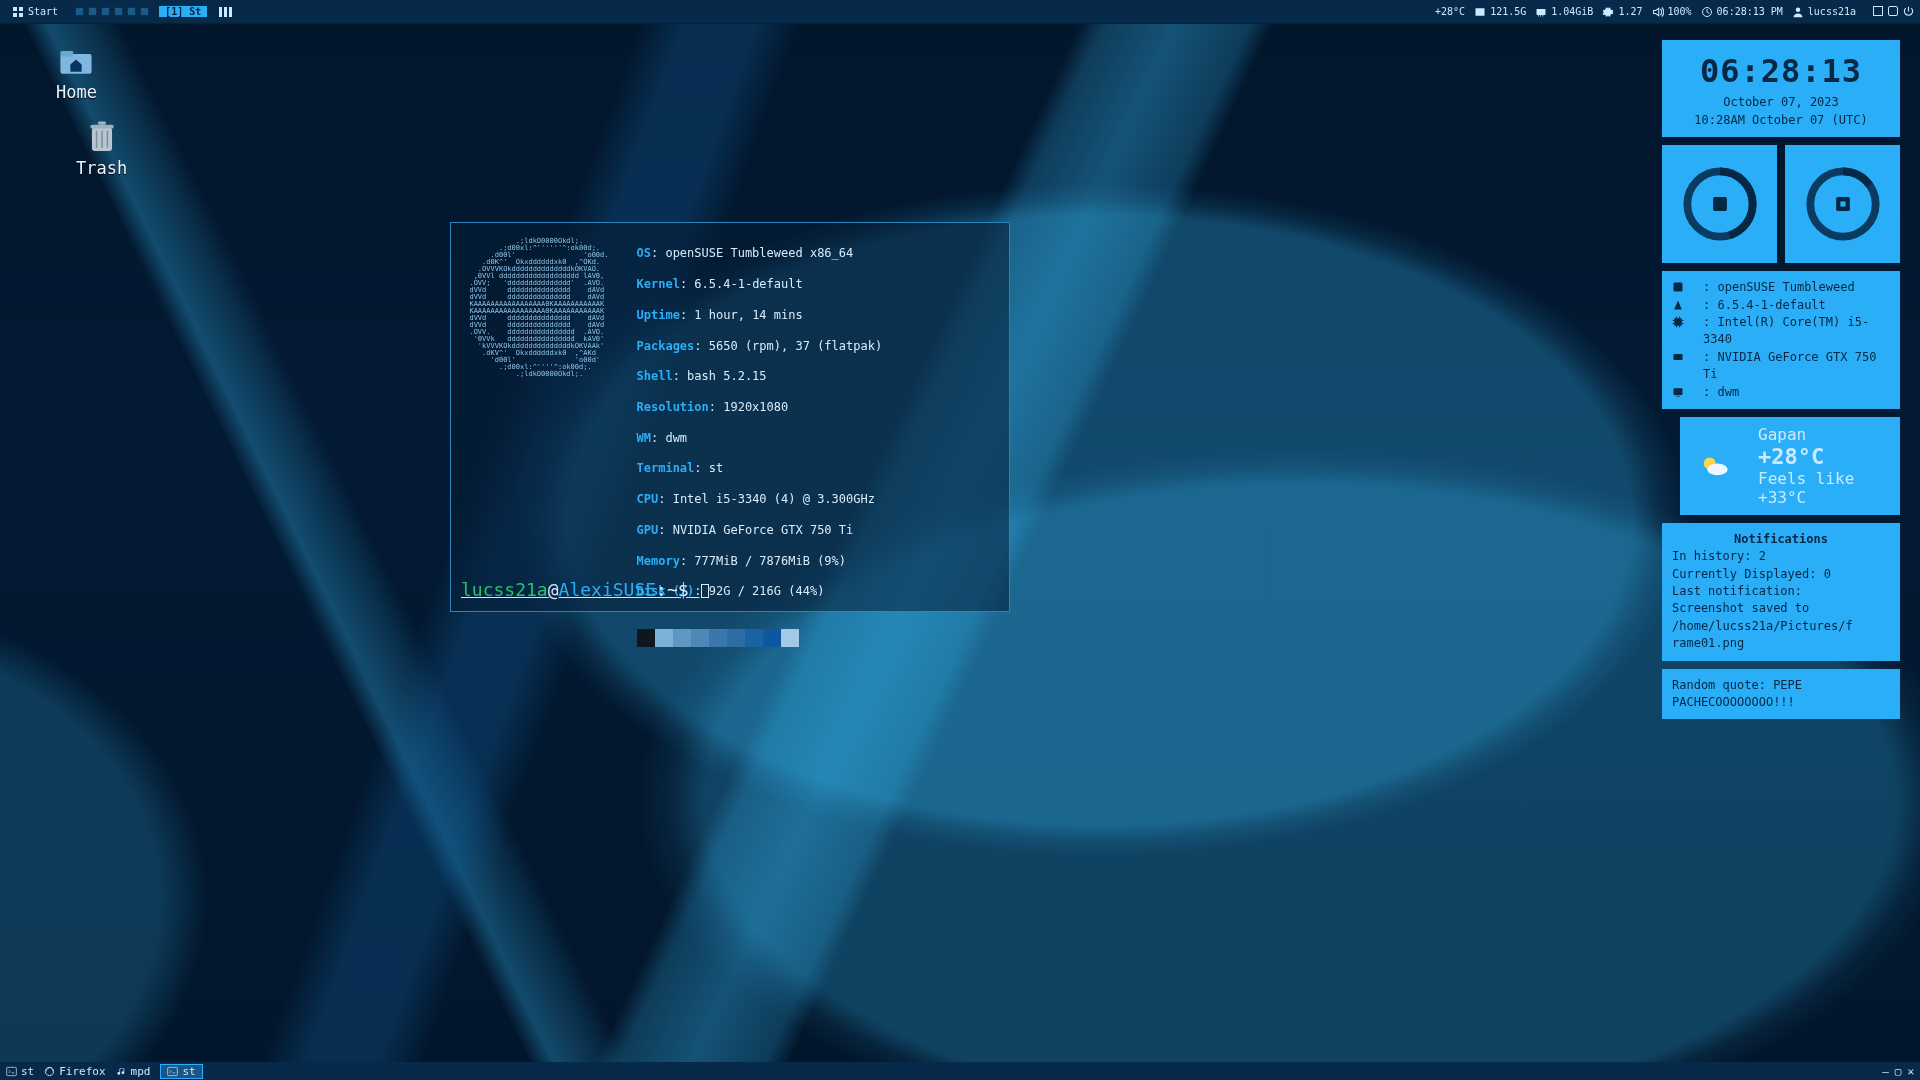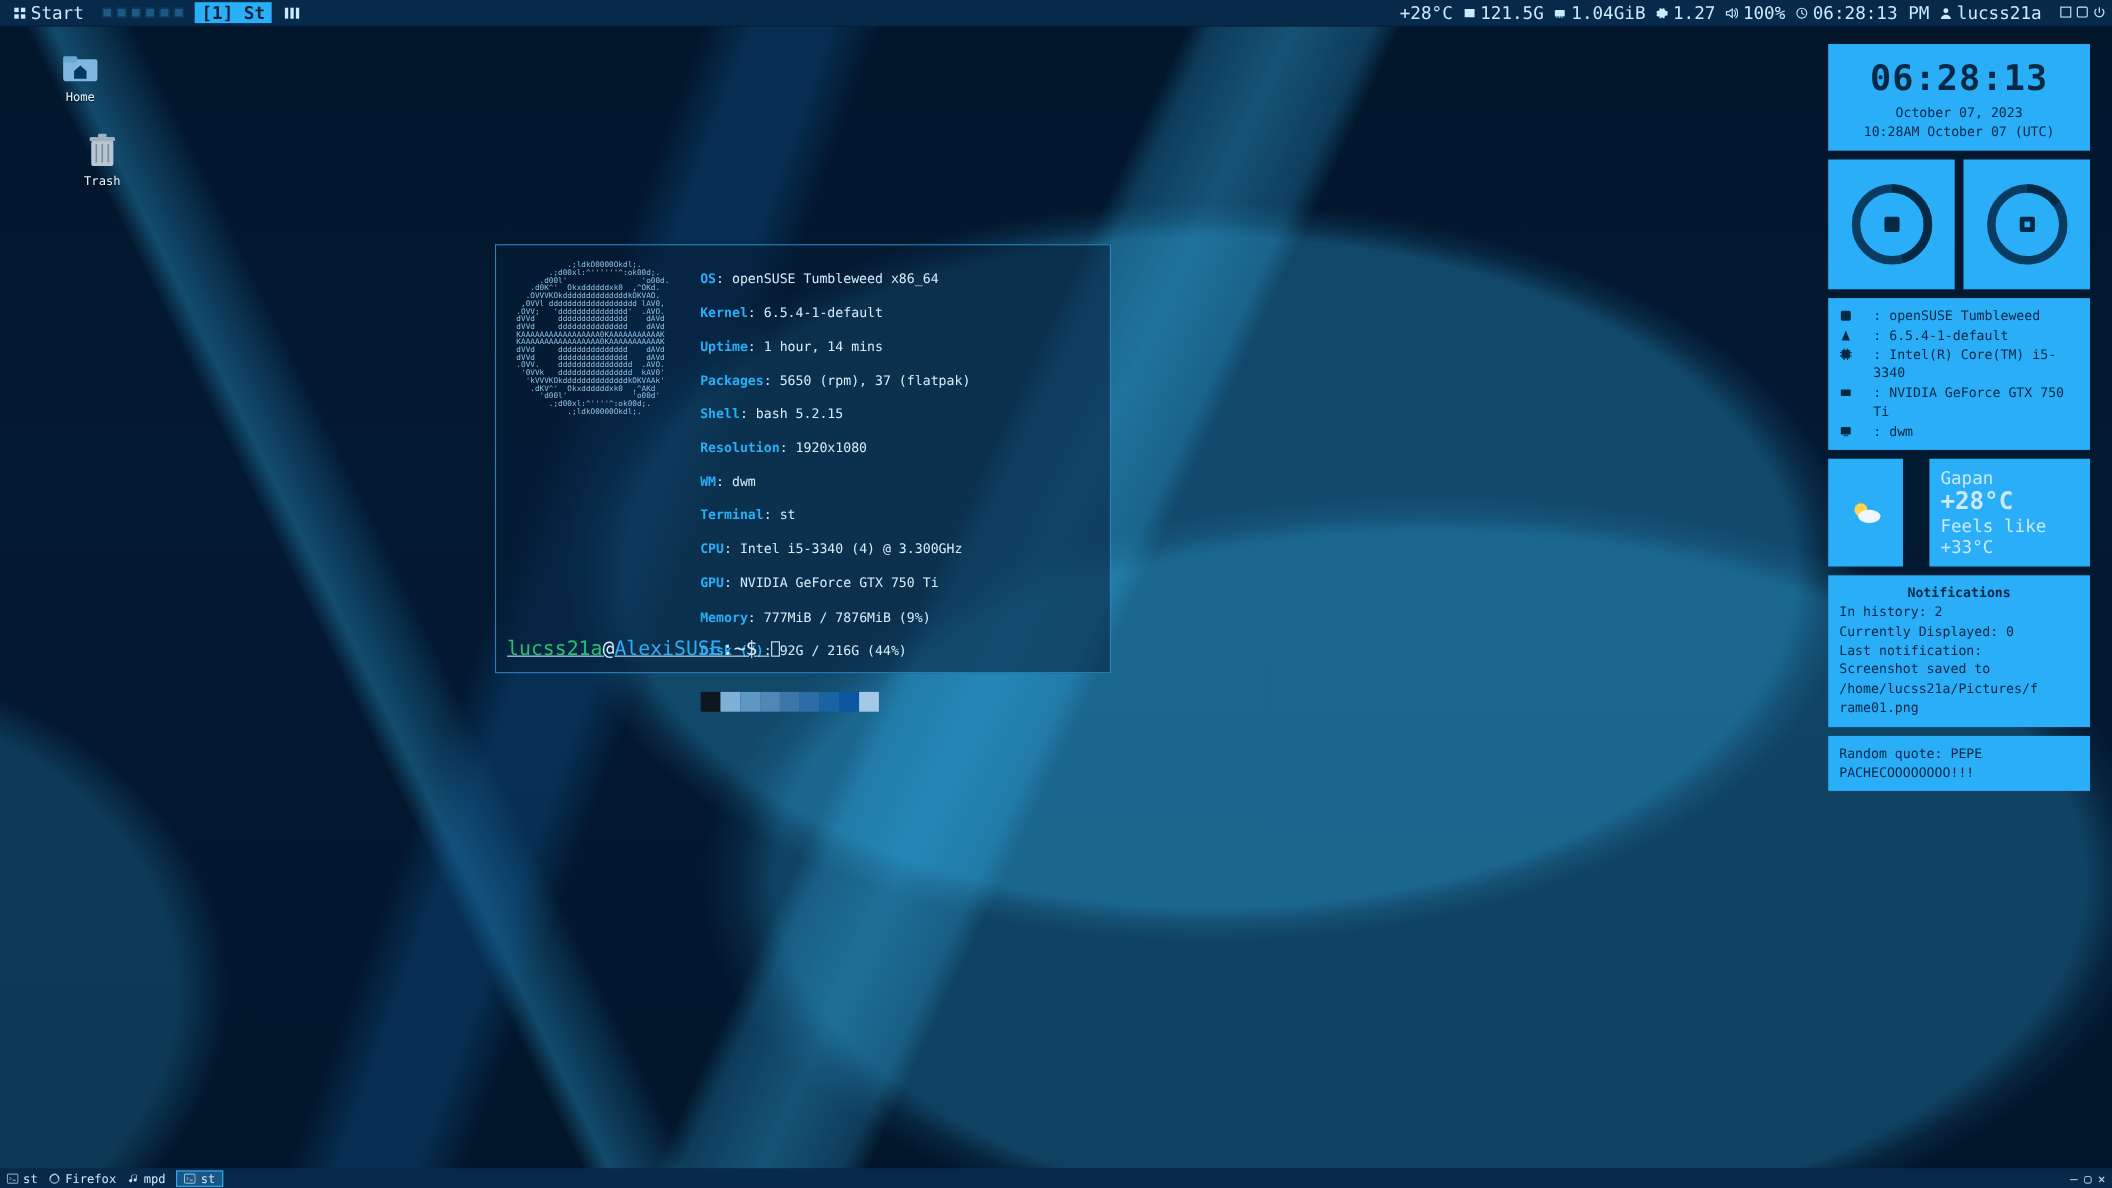--- a/index.html
+++ b/index.html
@@ -22,21 +22,21 @@
       radial-gradient(1700px 900px at 1300px 800px,rgba(56,195,255,.25) 35%,rgba(56,195,255,.08) 37%,transparent 39%),
       radial-gradient(1200px 900px at -200px 900px,rgba(56,195,255,.20) 30%,transparent 34%),
       linear-gradient(115deg,transparent 45%,rgba(56,195,255,.22) 46%,rgba(56,195,255,.35) 49%,rgba(56,195,255,.22) 52%,transparent 53%),
       linear-gradient(110deg,transparent 28%,rgba(16,90,150,.35) 30%,rgba(16,90,150,.35) 33%,transparent 35%),
       linear-gradient(64deg,transparent 22%,rgba(56,195,255,.30) 23%,rgba(56,195,255,.12) 25%,transparent 26%),
       linear-gradient(180deg,#02162b 0%,#031a33 40%,#02162b 100%);
   }
 
   
   .topbar{position:absolute;left:0;right:0;top:0;height:24px;z-index:50;
-    display:flex;align-items:center;font-size:16px;
+    display:flex;align-items:center;font-size:10px;
     background:#082a4a;border-bottom:1px solid #062039;}
   .topbar .left{display:flex;align-items:center;gap:6px;padding-left:6px;}
   .topbar .right{margin-left:auto;display:flex;align-items:center;gap:9px;padding-right:6px;}
   .start-btn{display:flex;align-items:center;gap:5px;color:var(--white);padding:0 7px;}
   .grid-icon{display:inline-block;width:10px;height:10px;background:
     linear-gradient(var(--white),var(--white)) 0 0/4px 4px no-repeat,
     linear-gradient(var(--white),var(--white)) 6px 0/4px 4px no-repeat,
     linear-gradient(var(--white),var(--white)) 0 6px/4px 4px no-repeat,
     linear-gradient(var(--white),var(--white)) 6px 6px/4px 4px no-repeat;}
   .pager{display:flex;gap:4px;margin-left:4px;}
@@ -45,21 +45,21 @@
   .layout-ico{margin-left:6px;display:inline-flex;gap:2px;}
   .layout-ico span{width:3px;height:10px;background:var(--white);}
   .stat{display:flex;align-items:center;gap:4px;color:var(--white);}
   .stat svg{width:12px;height:12px;fill:var(--white);}
   .tray{display:flex;gap:5px;margin-left:8px;}
   .tray .dot{width:10px;height:10px;border:1px solid var(--white);}
   .tray .clip{width:10px;height:10px;border:1px solid var(--white);border-radius:2px;}
 
   
   .dicon{position:absolute;display:flex;flex-direction:column;align-items:center;gap:4px;
-    font-size:11px;color:#e6f5ff;text-shadow:0 1px 1px #000;}
+    font-size:17px;color:#e6f5ff;text-shadow:0 1px 1px #000;}
   .dicon svg{width:34px;height:34px;}
   .dicon.home{left:56px;top:44px;}
   .dicon.trash{left:56px;top:120px;margin-left:20px;}
 
   
   .term{position:absolute;left:450px;top:222px;width:560px;height:390px;
     border:1px solid #2b83bb;background:rgba(5,30,55,0.55);backdrop-filter:blur(0);
     font-size:12px;line-height:1.28;}
   .term-inner{padding:8px 10px;display:flex;gap:28px;}
   .ascii{white-space:pre;color:#8fc2e6;font-size:7px;line-height:1.0;}
@@ -76,21 +76,21 @@
   .conky{position:absolute;right:20px;top:40px;width:238px;display:flex;flex-direction:column;gap:8px;}
   .card{background:var(--panel);color:var(--panel-text);padding:8px 10px;font-size:12px;line-height:1.45;}
   .card.center{text-align:center;}
   .bigclock{font-size:32px;font-weight:bold;letter-spacing:1px;}
   .rings{display:flex;gap:8px;}
   .ring{flex:1;height:118px;display:flex;align-items:center;justify-content:center;background:var(--panel);}
   .ring svg{width:86px;height:86px;}
   .ring .chip{width:16px;height:16px;fill:#052845;}
   .sysinfo .row{display:flex;gap:19px;}
   .sysinfo .row svg{width:12px;height:12px;fill:#052845;margin-top:2px;flex-shrink:0;}
-  .wx{display:flex;gap:24px;}
+  .wx{display:flex;gap:0;margin-left:18px;}
   .wx .left{flex:0 0 68px;background:var(--panel);display:flex;align-items:center;justify-content:center;}
   .wx .left svg{width:34px;height:34px;}
   .wx .right{flex:1;background:var(--panel);padding:8px 10px;}
   .wx .temp{font-size:22px;font-weight:bold;}
   .notif-title{text-align:center;font-weight:bold;}
 
   
   .taskbar{position:absolute;left:0;right:0;bottom:0;height:18px;z-index:50;
     background:#082a4a;display:flex;align-items:center;font-size:11px;gap:10px;padding:0 6px;}
   .task{display:flex;align-items:center;gap:4px;color:#cde8fb;}

